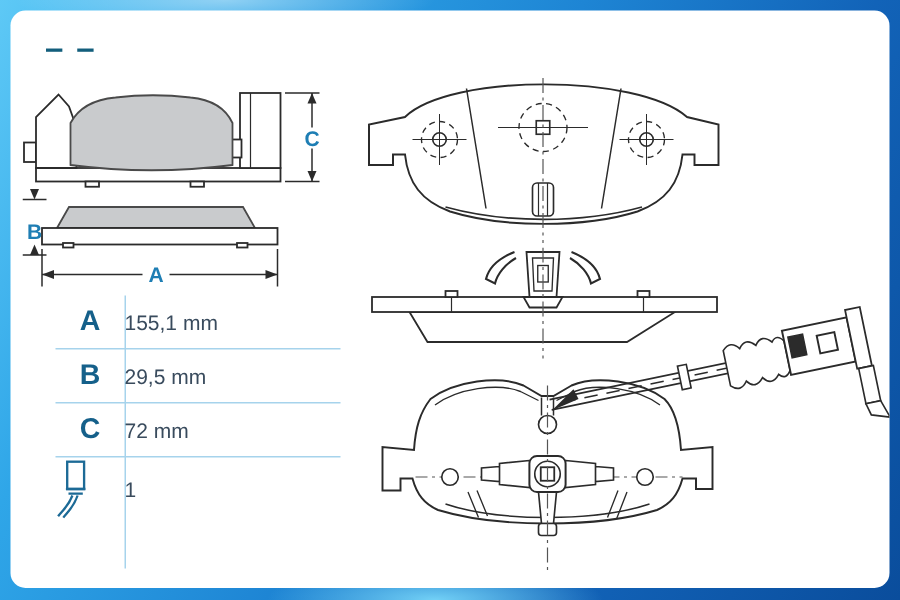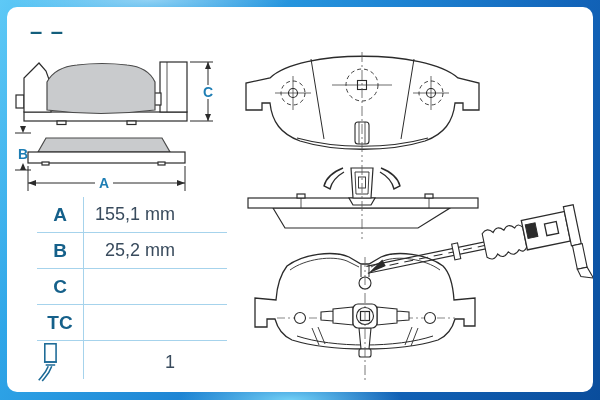--- a/index.html
+++ b/index.html
@@ -14,21 +14,21 @@
   
   #title{left:23px;top:12px;display:flex;align-items:center;gap:8px;
     color:#135e7c;font-weight:bold;font-size:22px;letter-spacing:0.5px;}
   #title .dash{font-size:22px;}
   
   #spec-table{left:30px;top:190px;width:190px;height:182px;}
   .t-row{position:relative;display:flex;align-items:center;height:35px;}
   .t-row.tall{height:42px;}
   .t-row:not(:last-child){border-bottom:1px solid #a6d3ec;}
   .t-label{width:46px;text-align:center;color:#15608a;font-weight:bold;font-size:19px;}
-  .t-value{position:absolute;left:46px;width:92px;text-align:right;color:#394b5d;font-size:18px;}
+  .t-value{position:absolute;left:46px;width:92px;text-align:left;color:#394b5d;font-size:14px;}
   #v-divider{left:46px;top:0;width:1px;height:182px;background:#a6d3ec;}
   
   svg{display:block;}
   svg text{font-family:"Liberation Sans",sans-serif;font-weight:bold;}
   .dimtext{fill:#1e7eb4;font-size:14px;}
 </style>
 </head>
 <body>
 
 <div id="frame">
@@ -78,28 +78,25 @@
   </svg>
 
   <div class="abs" id="spec-table">
     <div class="abs" id="v-divider"></div>
     <div class="t-row">
       <div class="t-label">A</div>
       <div class="t-value">155,1 mm</div>
     </div>
     <div class="t-row">
       <div class="t-label">B</div>
-      <div class="t-value">25,2 mm</div>
+      <div class="t-value">29,5 mm</div>
     </div>
     <div class="t-row">
       <div class="t-label">C</div>
-    </div>
-    <div class="t-row">
-      <div class="t-label">TC</div>
-      <div class="t-value"></div>
+      <div class="t-value">72 mm</div>
     </div>
     <div class="t-row tall">
       <div class="t-label">
         <svg width="26" height="40" viewBox="0 0 30 46">
           <g stroke="#1c6a96" stroke-width="1.8" fill="none">
             <rect x="9" y="2" width="13" height="21"></rect>
             <path d="M8 23 H23 M10 26.5 H21"></path>
             <path d="M13 28 C10 36 6 39 2 44"></path>
             <path d="M17 28 C14 37 9 41 6 45"></path>
           </g>

